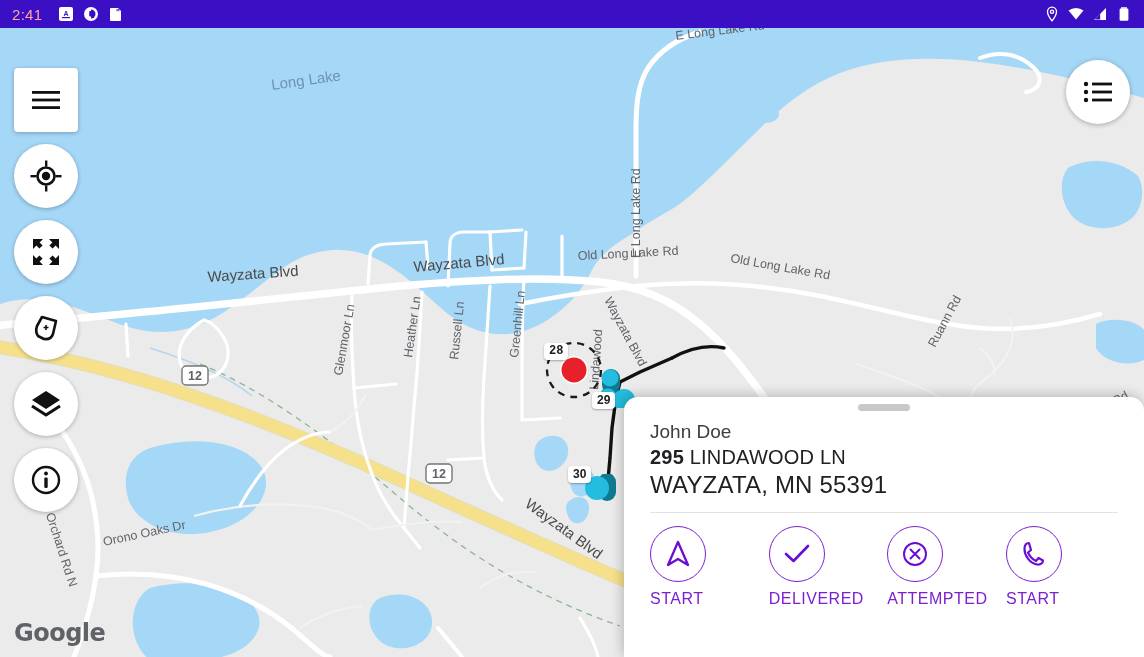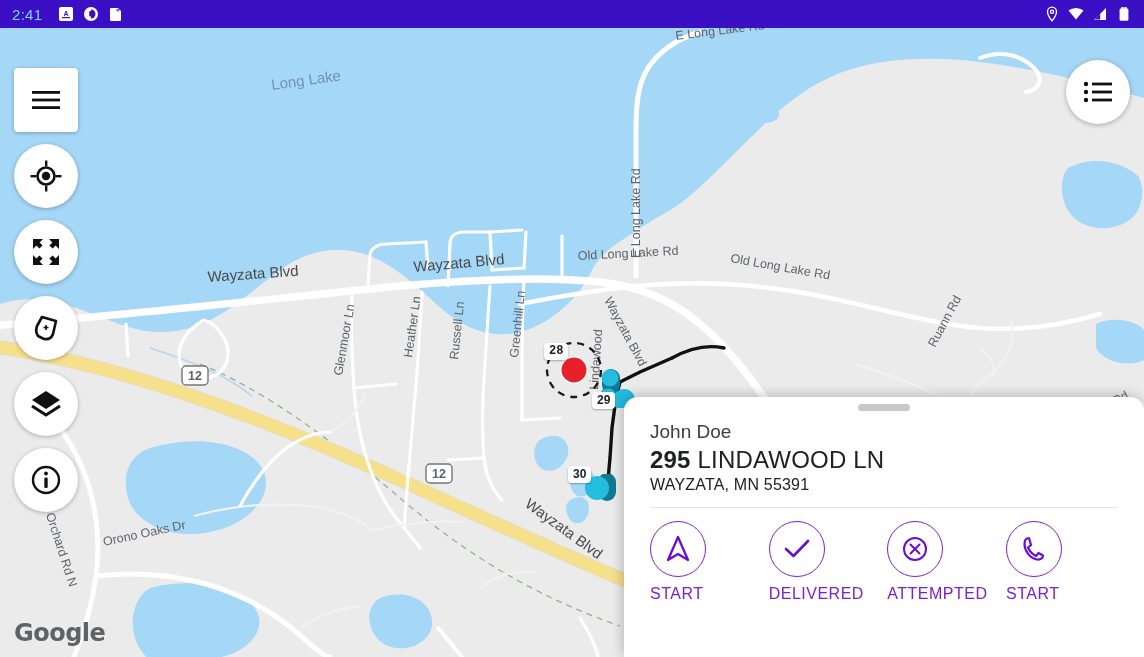--- a/index.html
+++ b/index.html
@@ -4,21 +4,21 @@
 <style>
   * { margin:0; padding:0; box-sizing:border-box; }
   html,body { width:1144px; height:657px; overflow:hidden; background:#000; }
   body { font-family:"Liberation Sans", sans-serif; }
 
   #app { position:relative; width:1144px; height:657px; overflow:hidden; background:#e8eaed; }
 
   
   #statusbar {
     position:absolute; left:0; top:0; width:1144px; height:28px;
-    background:#3b10c4; color:#7dd3fc; display:flex; align-items:center;
+    background:#3b10c4; color:#fca5a5; display:flex; align-items:center;
     padding:0 12px; z-index:60;
   }
   #statusbar .clock { font-size:15px; font-weight:400; letter-spacing:.3px; }
   #statusbar .notif-icons { display:flex; align-items:center; gap:9px; margin-left:16px; }
   #statusbar .sys-icons { display:flex; align-items:center; gap:8px; margin-left:auto; }
   .nicon { width:16px; height:16px; display:block; }
 
   
   #map { position:absolute; left:0; top:28px; width:1144px; height:629px; overflow:hidden; }
   #map svg.basemap { position:absolute; left:0; top:0; width:1144px; height:629px; display:block; }
@@ -77,23 +77,23 @@
   }
   .badge-sid {
     color:#1b1b1b; font-weight:800; font-size:16px; letter-spacing:.4px;
     padding:7px 12px; border-radius:6px; line-height:1;
     background:repeating-linear-gradient(110deg,#f5c32c 0 5px,#f0b516 5px 10px);
   }
   #pin-icon { position:absolute; right:-6px; top:-3px; }
 
   #addr { margin-top:9px; color:#202124; }
   #cust-name { font-size:19px; font-weight:400; color:#3c4043; line-height:1.3; }
-  #street { font-size:24px; line-height:1.28; color:#202124; letter-spacing:.2px; }
+  #street { font-size:20px; line-height:1.28; color:#202124; letter-spacing:.2px; }
   #street .num { font-weight:700; }
-  #citystate { font-size:16px; line-height:1.28; color:#202124; letter-spacing:.2px; }
+  #citystate { font-size:24px; line-height:1.28; color:#202124; letter-spacing:.2px; }
 
   #divider { height:1px; background:#e3e3e3; margin:11px 0 0; }
 
   #actions { display:flex; justify-content:space-between; margin-top:13px; }
   .action { display:flex; flex-direction:column; align-items:flex-start; cursor:pointer; width:112px; }
   .action .ring {
     width:56px; height:56px; border:1.8px solid #7b1fd0; border-radius:50%;
     display:flex; align-items:center; justify-content:center;
   }
   .action .alabel {

